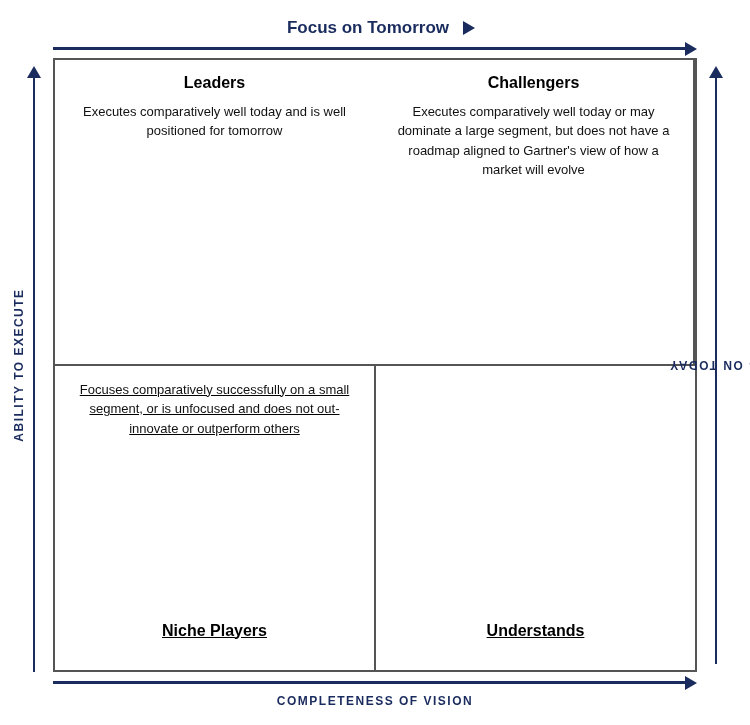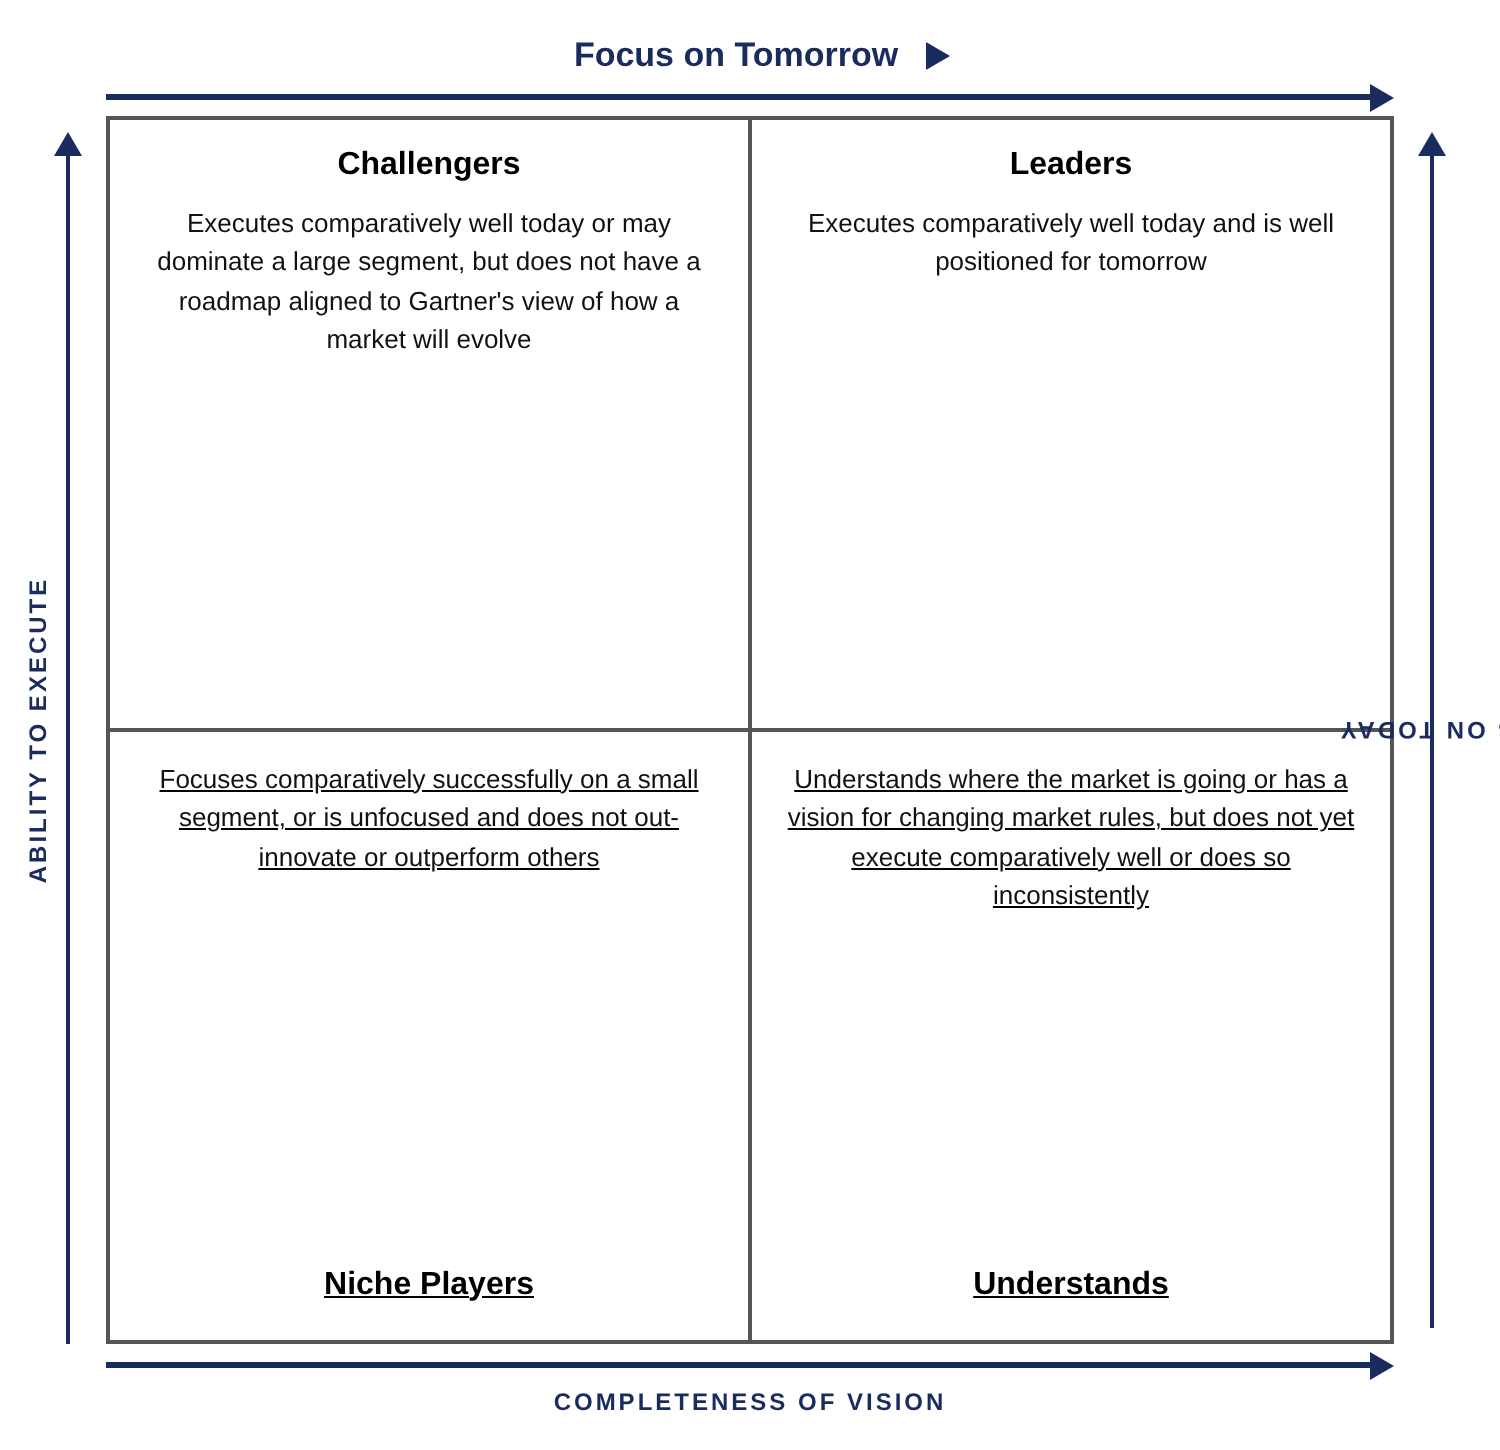--- a/index.html
+++ b/index.html
@@ -133,21 +133,21 @@
     .quadrant-text {
       font-size: 13px;
       color: #111;
       text-align: center;
       line-height: 1.5;
     }
 
     
     .quadrant-bottom .quadrant-title {
       margin-top: auto;
-      margin-bottom: 4px;
+      margin-bottom: 16px;
     }
     .quadrant-bottom .quadrant-text {
       margin-bottom: auto;
     }
     .quadrant-bottom {
       flex-direction: column;
       text-decoration: underline;
     }
 
     
@@ -239,40 +239,39 @@
         <div class="arrow-head-up"></div>
         <div class="left-axis-line"></div>
       </div>
       <span class="left-axis-label" style="position:absolute;left:4px;top:50%;transform:translateX(-50%) translateY(-50%) rotate(180deg);writing-mode:vertical-rl;">ABILITY TO EXECUTE</span>
     </div>
 
     <div class="chart">
 
       <div class="chart-top-row">
 
+        <div class="quadrant">
+          <div class="quadrant-title">Leaders</div>
+          <div class="quadrant-text">Executes comparatively well today and is well positioned for tomorrow</div>
+        </div>
+
         <div class="quadrant quadrant-left">
           <div class="quadrant-title">Challengers</div>
           <div class="quadrant-text">Executes comparatively well today or may dominate a large segment, but does not have a roadmap aligned to Gartner's view of how a market will evolve</div>
         </div>
-
-        <div class="quadrant">
-          <div class="quadrant-title">Leaders</div>
-          <div class="quadrant-text">Executes comparatively well today and is well positioned for tomorrow</div>
-        </div>
       </div>
 
       <div class="chart-bottom-row">
 
         <div class="quadrant quadrant-left quadrant-bottom">
           <div class="quadrant-text">Focuses comparatively successfully on a small segment, or is unfocused and does not out-innovate or outperform others</div>
           <div class="quadrant-title">Niche Players</div>
         </div>
 
         <div class="quadrant quadrant-bottom">
-          <div class="quadrant-text">Understands where the market is going or has a vision for changing market rules, but does not yet execute comparatively well or does so inconsistently</div>
           <div class="quadrant-title">Understands</div>
         </div>
       </div>
     </div>
 
     <div class="right-axis" style="display:flex;flex-direction:column;align-items:center;justify-content:center;position:relative;">
       <div class="right-axis-arrow-container" style="display:flex;flex-direction:column;align-items:center;height:100%;justify-content:flex-start;padding-top:8px;">
         <div class="arrow-head-up"></div>
         <div class="right-axis-line" style="width:2.5px;flex:1;background:#1a2b5e;"></div>
       </div>

